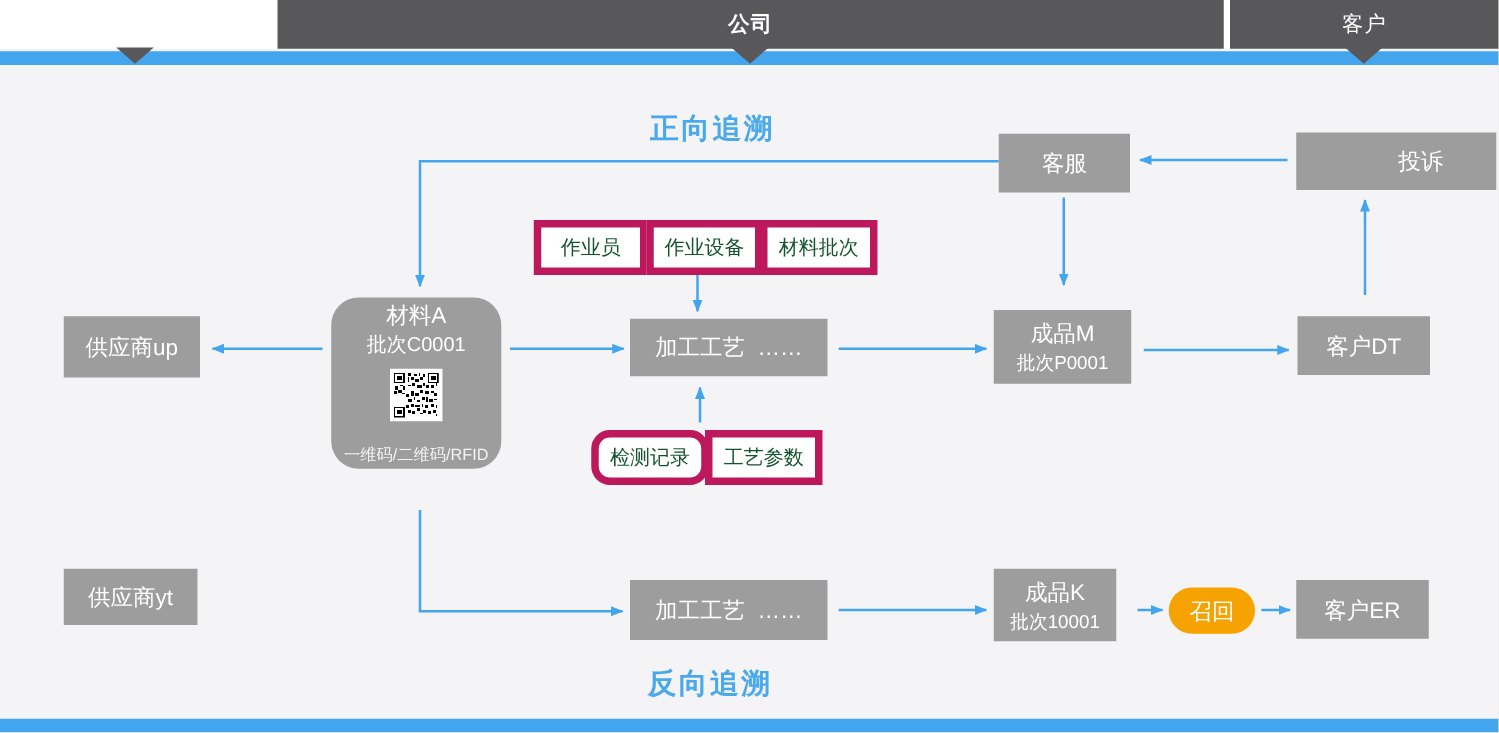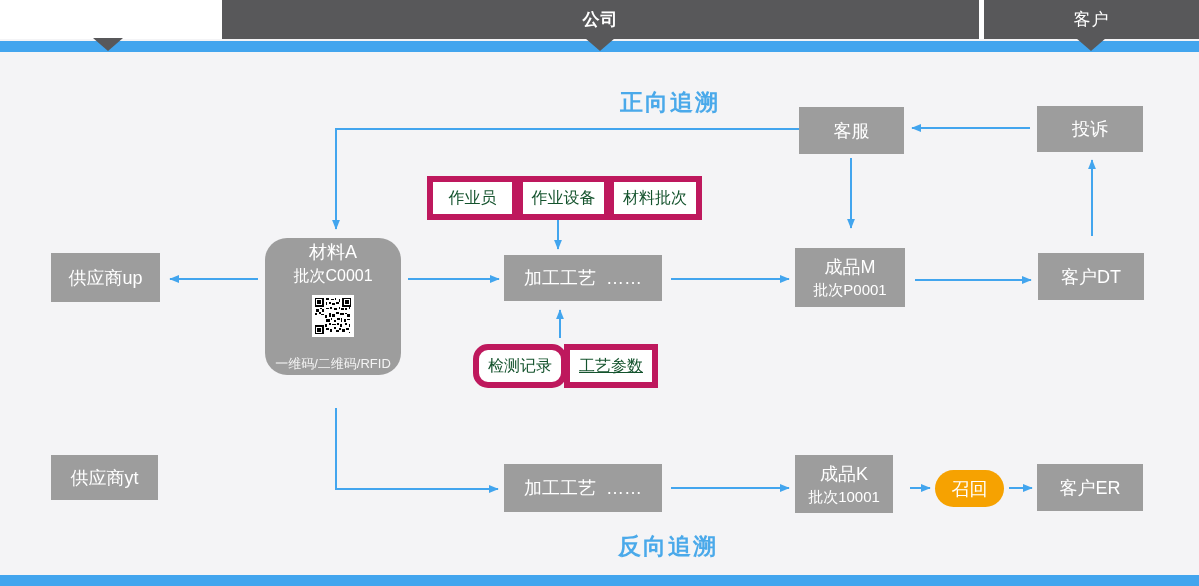--- a/index.html
+++ b/index.html
@@ -14,50 +14,50 @@
         display:flex;align-items:center;justify-content:center;font-size:17px;letter-spacing:1px;}
   .hseg.s1{left:0;width:216px;}
   .hseg.s2{left:222px;width:757px;font-weight:bold;}
   .hseg.s3{left:984px;width:215px;}
   .topbar{position:absolute;top:41px;left:0;width:1199px;height:11px;background:#42a5ee;z-index:3;}
   .htri{position:absolute;top:38px;width:0;height:0;z-index:5;
         border-left:15px solid transparent;border-right:15px solid transparent;border-top:13px solid #58585a;}
   .htri.t1{left:93px;}  .htri.t2{left:585px;}  .htri.t3{left:1076px;}
   .bottombar{position:absolute;top:575px;left:0;width:1199px;height:11px;background:#42a5ee;}
   
-  .trace-title{position:absolute;width:300px;text-align:right;color:#4aa9ea;
+  .trace-title{position:absolute;width:300px;text-align:center;color:#4aa9ea;
                font-size:23px;font-weight:bold;letter-spacing:2px;z-index:2;}
   .title-fwd{left:420px;top:87px;}
   .title-bwd{left:418px;top:531px;}
   
   .gbox{position:absolute;background:#9d9d9d;color:#fff;display:flex;flex-direction:column;
         align-items:center;justify-content:center;z-index:2;font-size:18px;white-space:pre;}
   .gbox .sub{font-size:15px;margin-top:2px;}
   .b-service   {left:799px;top:107px;width:105px;height:47px;}
-  .b-complaint {left:1037px;top:106px;width:106px;height:46px;}
+  .b-complaint {left:1037px;top:106px;width:121px;height:46px;padding-left:39px;}
   .b-material  {left:265px;top:238px;width:136px;height:137px;border-radius:22px;}
   .b-supplierup{left:51px;top:253px;width:109px;height:49px;}
   .b-process1  {left:504px;top:255px;width:158px;height:46px;}
   .b-productm  {left:795px;top:248px;width:110px;height:59px;}
   .b-customerdt{left:1038px;top:253px;width:106px;height:47px;}
   .b-supplieryt{left:51px;top:455px;width:107px;height:45px;}
   .b-process2  {left:504px;top:464px;width:158px;height:48px;}
   .b-productk  {left:795px;top:455px;width:98px;height:58px;}
   .b-customerer{left:1037px;top:464px;width:106px;height:47px;}
   .b-material .caption{font-size:13px;margin-top:18px;color:#f4f4f4;text-align:right;}
   .qr-wrap{background:#fff;width:42px;height:42px;margin-top:8px;
            display:flex;align-items:center;justify-content:center;}
   
   .wbox{position:absolute;background:#fff;border:6px solid #be185d;color:#14532d;
         display:flex;align-items:center;justify-content:center;font-size:16px;z-index:2;}
   .b-operator {left:427px;top:176px;width:79px;height:32px;}
   .b-equipment{left:517px;top:176px;width:81px;height:32px;}
   .b-matbatch {left:608px;top:176px;width:82px;height:32px;}
   .b-inspect  {left:473px;top:344px;width:82px;height:32px;border-radius:15px;}
-  .b-params   {left:564px;top:344px;width:82px;height:32px;text-decoration:underline;}
+  .b-params   {left:564px;top:344px;width:82px;height:32px;}
   
   .pill{position:absolute;left:935px;top:470px;width:69px;height:37px;background:#f6a201;
         border-radius:19px;color:#fff;font-size:18px;display:flex;align-items:center;justify-content:center;z-index:2;}
   
   .arrows{position:absolute;top:0;left:0;z-index:1;pointer-events:none;}
 </style>
 </head>
 <body>
 
 <div class="canvas">

